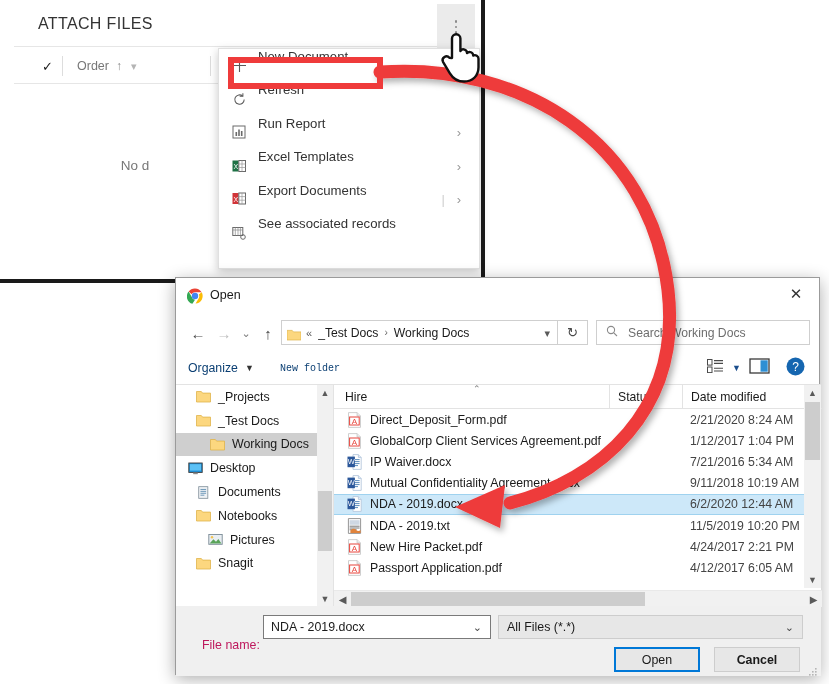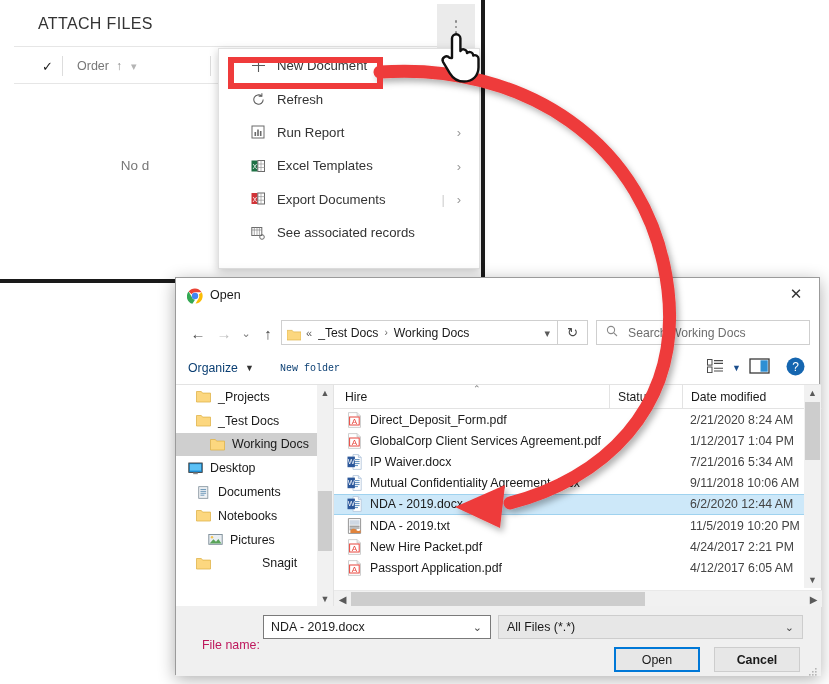--- a/index.html
+++ b/index.html
@@ -56,22 +56,22 @@
     width:2.5px;height:2.5px;border-radius:50%;background:#8a8a8a;display:block;
   }
   
   #ctx-menu{
     position:absolute;left:218px;top:48px;width:262px;height:221px;
     background:#ffffff;border:1px solid #e0e0e0;
     box-shadow:0 3px 9px rgba(0,0,0,.22);
     box-sizing:border-box;z-index:20;
   }
   .ctx-item{
-    position:relative;height:33.4px;display:flex;align-items:center;
-    padding-left:32px;box-sizing:border-box;
+    position:relative;height:33.4px;display:flex;
+    padding-left:13px;box-sizing:border-box;
   }
   .ctx-icon{
     width:26px;min-width:26px;display:flex;align-items:center;justify-content:flex-start;
     color:#5a5a5a;
   }
   .ctx-label{
     font-size:13.2px;color:#333333;white-space:nowrap;
   }
   .ctx-chev{
     position:absolute;right:18px;top:50%;transform:translateY(-50%);
@@ -513,21 +513,21 @@
             <span>Notebooks</span>
           </div>
           <div class="tree-item" style="padding-left: 32px;">
             <span class="ti-icon"><svg width="15" height="13" viewBox="0 0 15 13">
                 <rect x="0.8" y="1.5" width="13.4" height="9.8" fill="#e9eef2" stroke="#7a8a96" stroke-width=".9"></rect>
                 <path d="M1.6 10.4l3.8-4.2 2.6 2.6 2.4-2.8 3 4.4z" fill="#5aa45a"></path>
                 <circle cx="4" cy="4.2" r="1.2" fill="#f2c451"></circle>
               </svg></span>
             <span>Pictures</span>
           </div>
-          <div class="tree-item" style="padding-left: 20px; gap: 44px;">
+          <div class="tree-item" style="padding-left: 20px;">
             <span class="ti-icon"><svg width="15" height="13" viewBox="0 0 15 13">
                 <path d="M0.5 1.5h4.8l1.3 1.6H14.5V12H0.5z" fill="#fcd77f" stroke="#e0b44b" stroke-width=".8"></path>
               </svg></span>
             <span>Snagit</span>
           </div>
         </div>
       <div id="tree-scroll">
         <div class="sb-arrow">▲</div>
         <div id="tree-thumb"></div>
         <div class="sb-arrow" style="position:absolute;bottom:0;left:0;">▼</div>
@@ -584,21 +584,21 @@
           </div>
           <div class="frow">
             <span class="f-icon"><svg width="15" height="16" viewBox="0 0 15 16">
                 <path d="M6 0.6h5.4l2.8 2.8v12H6z" fill="#ffffff" stroke="#b6c7dd" stroke-width=".9"></path>
                 <path d="M11.4 0.6v2.8h2.8" fill="#e6eef7" stroke="#b6c7dd" stroke-width=".9"></path>
                 <path d="M7.4 5.6h5.2M7.4 7.6h5.2M7.4 9.6h5.2M7.4 11.6h3.6" stroke="#4a7fb5" stroke-width=".9"></path>
                 <rect x="0.5" y="2.6" width="7.4" height="10.6" fill="#2b579a"></rect>
                 <text x="4.2" y="10.4" font-size="7.4" fill="#ffffff" text-anchor="middle" font-family="Liberation Sans, sans-serif">W</text>
               </svg></span>
             <span class="f-name">Mutual Confidentiality Agreement.docx</span>
-            <span class="f-date">9/11/2018 10:06 AM</span>
+            <span class="f-date">9/11/2018 10:19 AM</span>
           </div>
           <div class="frow sel">
             <span class="f-icon"><svg width="15" height="16" viewBox="0 0 15 16">
                 <path d="M6 0.6h5.4l2.8 2.8v12H6z" fill="#ffffff" stroke="#b6c7dd" stroke-width=".9"></path>
                 <path d="M11.4 0.6v2.8h2.8" fill="#e6eef7" stroke="#b6c7dd" stroke-width=".9"></path>
                 <path d="M7.4 5.6h5.2M7.4 7.6h5.2M7.4 9.6h5.2M7.4 11.6h3.6" stroke="#4a7fb5" stroke-width=".9"></path>
                 <rect x="0.5" y="2.6" width="7.4" height="10.6" fill="#2b579a"></rect>
                 <text x="4.2" y="10.4" font-size="7.4" fill="#ffffff" text-anchor="middle" font-family="Liberation Sans, sans-serif">W</text>
               </svg></span>
             <span class="f-name">NDA - 2019.docx</span>

